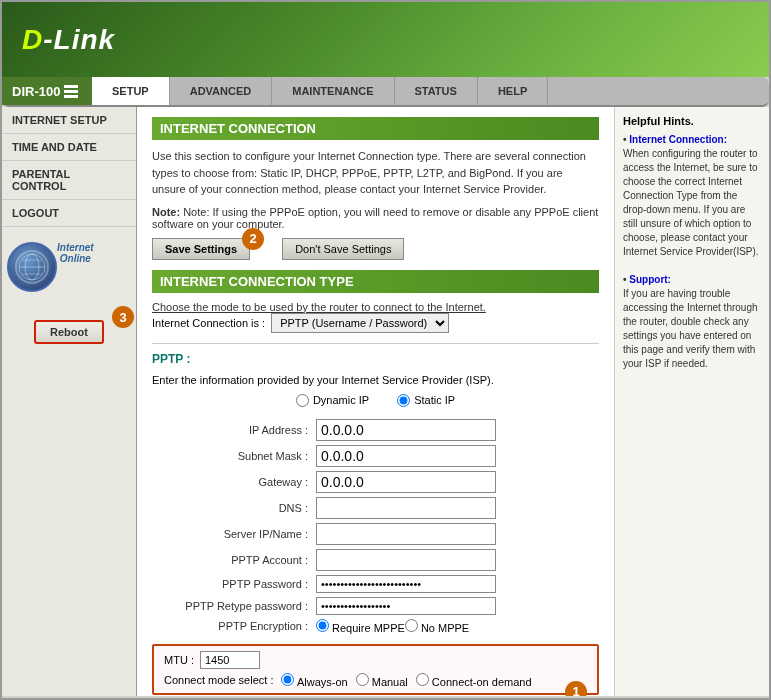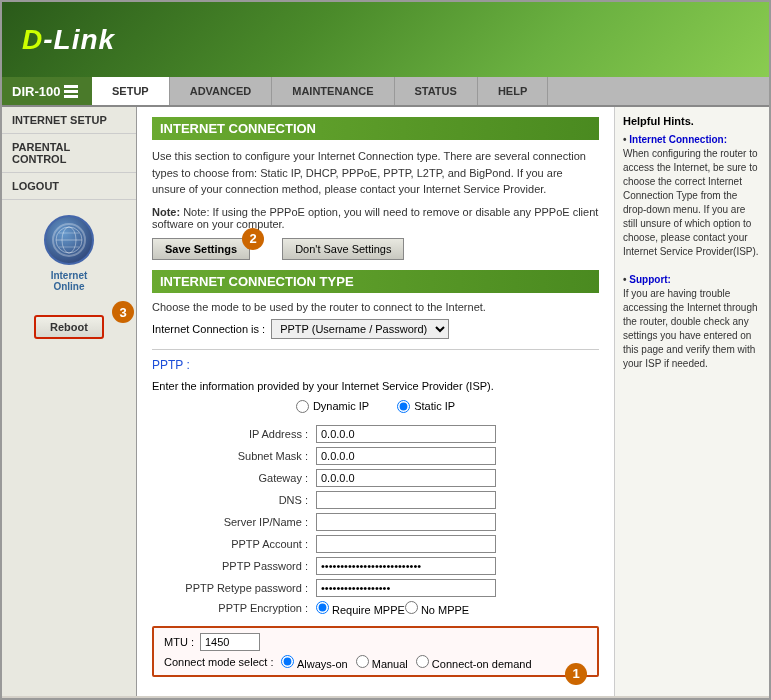--- a/index.html
+++ b/index.html
@@ -30,20 +30,21 @@
     }
     .dlink-logo span {
       color: #ccff00;
     }
 
     
     .nav-bar {
       display: flex;
       background: #b8b8b8;
       border-bottom: 2px solid #888;
+      border-radius: 7px;
     }
     .dir-badge {
       background: #4a7a2a;
       color: white;
       font-weight: bold;
       font-size: 13px;
       padding: 6px 10px;
       display: flex;
       align-items: center;
       min-width: 90px;
@@ -97,23 +98,23 @@
       padding: 7px 10px;
       font-size: 11px;
       font-weight: bold;
       color: #333;
       cursor: pointer;
       border-bottom: 1px solid #ccc;
       text-transform: uppercase;
     }
     .sidebar-internet-icon {
       display: flex;
-      flex-direction: column;
-      align-items: center;
+      align-items: flex-start;
       padding: 15px 5px 10px;
+      font-style: italic;
     }
     .icon-circle {
       width: 50px;
       height: 50px;
       border-radius: 50%;
       background: radial-gradient(circle at 40% 35%, #6699cc, #223366);
       border: 2px solid #4466aa;
       display: flex;
       align-items: center;
       justify-content: center;
@@ -215,43 +216,43 @@
       font-size: 11px;
       cursor: pointer;
     }
 
     .conn-type-section {
       margin-bottom: 10px;
     }
     .conn-type-text {
       font-size: 11px;
       color: #333;
-      margin-bottom: 6px;
+      text-decoration: underline;
     }
     .conn-type-row {
       display: flex;
       align-items: center;
       font-size: 11px;
       gap: 6px;
     }
     select.conn-select {
       font-size: 11px;
       padding: 2px 4px;
       border: 1px solid #888;
     }
 
     .pptp-section {
       border-top: 1px solid #ccc;
       padding-top: 8px;
     }
     .pptp-title {
-      font-weight: normal;
+      font-weight: bold;
       font-size: 12px;
       margin-bottom: 8px;
-      color: #1d4ed8;
+      color: #0f766e;
     }
     .pptp-intro {
       font-size: 11px;
       margin-bottom: 8px;
     }
 
     .radio-row {
       display: flex;
       gap: 28px;
       margin-bottom: 10px;
@@ -276,21 +277,21 @@
     }
     .form-table td:first-child {
       text-align: right;
       width: 160px;
       color: #333;
       white-space: nowrap;
     }
     .form-table input[type="text"] {
       border: 1px solid #888;
       padding: 2px 4px;
-      font-size: 11px;
+      font-size: 14px;
       width: 180px;
     }
     .form-table input[type="password"] {
       border: 1px solid #888;
       padding: 2px 4px;
       font-size: 11px;
       width: 180px;
     }
 
     .encrypt-row {
@@ -389,20 +390,21 @@
       <div class="nav-tab">MAINTENANCE</div>
       <div class="nav-tab">STATUS</div>
       <div class="nav-tab">HELP</div>
     </div>
   </div>
 
   <div class="main-layout">
 
     <div class="sidebar">
       <div class="sidebar-item">INTERNET SETUP</div>
+      <div class="sidebar-item">TIME AND DATE</div>
       <div class="sidebar-item">PARENTAL CONTROL</div>
       <div class="sidebar-item">LOGOUT</div>
 
       <div class="sidebar-internet-icon">
         <div class="icon-circle">
           <svg width="30" height="30" viewBox="0 0 30 30">
             <circle cx="15" cy="15" r="13" fill="none" stroke="rgba(255,255,255,0.4)" stroke-width="1"></circle>
             <ellipse cx="15" cy="15" rx="7" ry="13" fill="none" stroke="rgba(255,255,255,0.4)" stroke-width="1"></ellipse>
             <line x1="2" y1="15" x2="28" y2="15" stroke="rgba(255,255,255,0.4)" stroke-width="1"></line>
             <line x1="5" y1="8" x2="25" y2="8" stroke="rgba(255,255,255,0.3)" stroke-width="1"></line>

